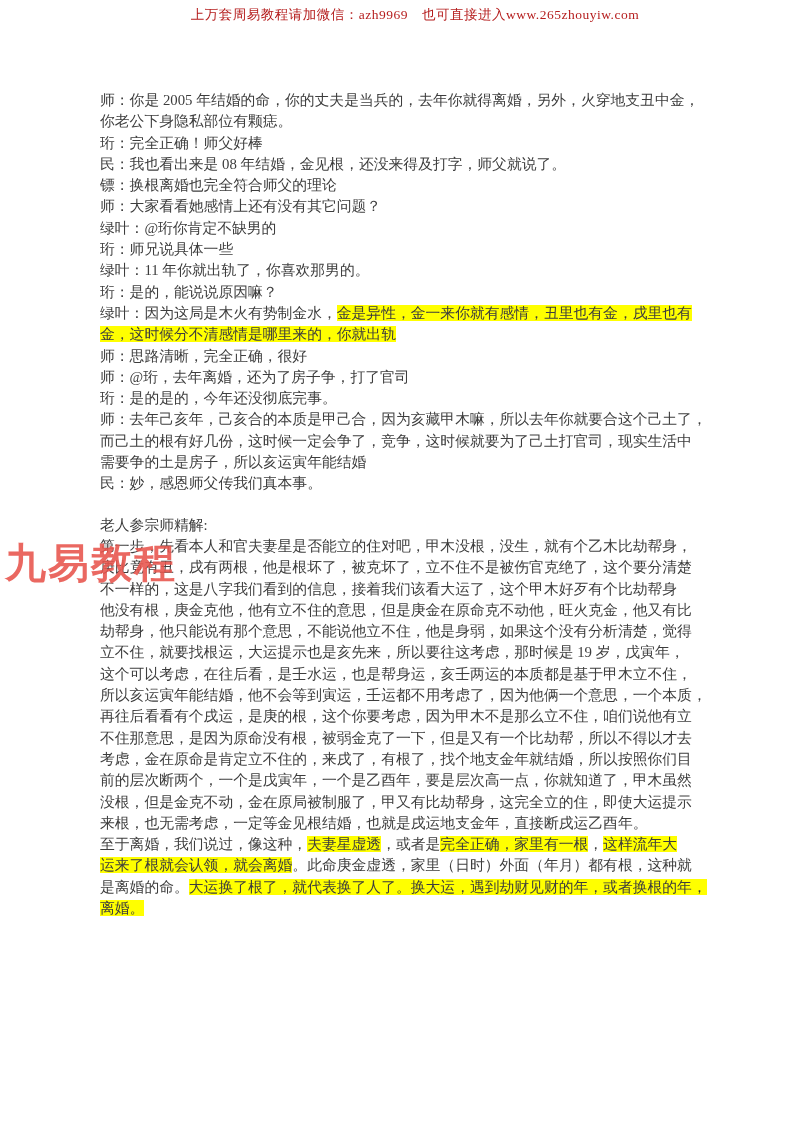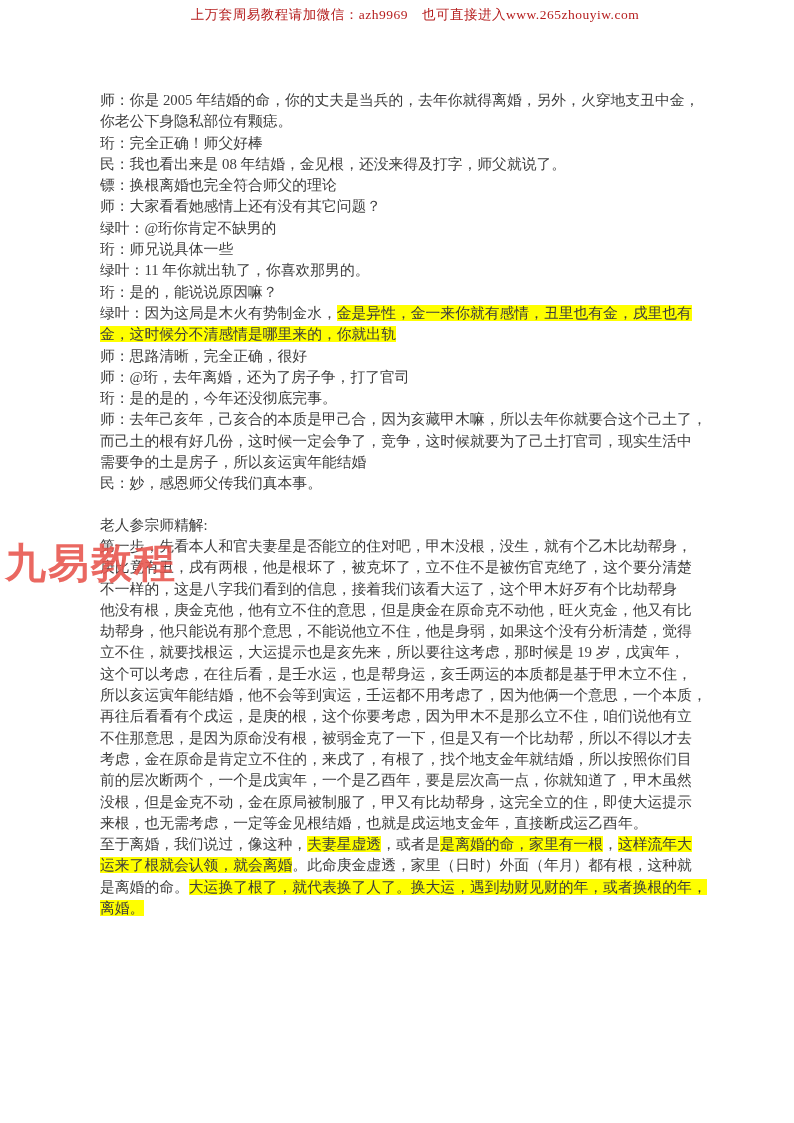--- a/index.html
+++ b/index.html
@@ -87,18 +87,18 @@
       <div class="line"><span>劫帮身，他只能说有那个意思，不能说他立不住，他是身弱，如果这个没有分析清楚，觉得</span></div>
       <div class="line"><span>立不住，就要找根运，大运提示也是亥先来，所以要往这考虑，那时候是 19 岁，戊寅年，</span></div>
       <div class="line"><span>这个可以考虑，在往后看，是壬水运，也是帮身运，亥壬两运的本质都是基于甲木立不住，</span></div>
       <div class="line"><span>所以亥运寅年能结婚，他不会等到寅运，壬运都不用考虑了，因为他俩一个意思，一个本质，</span></div>
       <div class="line"><span>再往后看看有个戌运，是庚的根，这个你要考虑，因为甲木不是那么立不住，咱们说他有立</span></div>
       <div class="line"><span>不住那意思，是因为原命没有根，被弱金克了一下，但是又有一个比劫帮，所以不得以才去</span></div>
       <div class="line"><span>考虑，金在原命是肯定立不住的，来戌了，有根了，找个地支金年就结婚，所以按照你们目</span></div>
       <div class="line"><span>前的层次断两个，一个是戊寅年，一个是乙酉年，要是层次高一点，你就知道了，甲木虽然</span></div>
       <div class="line"><span>没根，但是金克不动，金在原局被制服了，甲又有比劫帮身，这完全立的住，即使大运提示</span></div>
       <div class="line"><span>来根，也无需考虑，一定等金见根结婚，也就是戌运地支金年，直接断戌运乙酉年。</span></div>
-      <div class="line"><span>至于离婚，我们说过，像这种，</span><span class="hl">夫妻星虚透</span><span>，或者是</span><span class="hl">是离婚的命，家里有一根</span><span>，</span><span class="hl">这样流年大</span></div>
+      <div class="line"><span>至于离婚，我们说过，像这种，</span><span class="hl">夫妻星虚透</span><span>，或者是</span><span class="hl">完全正确，家里有一根</span><span>，</span><span class="hl">这样流年大</span></div>
       <div class="line"><span class="hl">运来了根就会认领，就会离婚</span><span>。此命庚金虚透，家里（日时）外面（年月）都有根，这种就</span></div>
       <div class="line"><span>是离婚的命。</span><span class="hl">大运换了根了，就代表换了人了。换大运，遇到劫财见财的年，或者换根的年，</span></div>
       <div class="line"><span class="hl">离婚。</span></div>
     </div>
 </div>
 
 </body></html>

